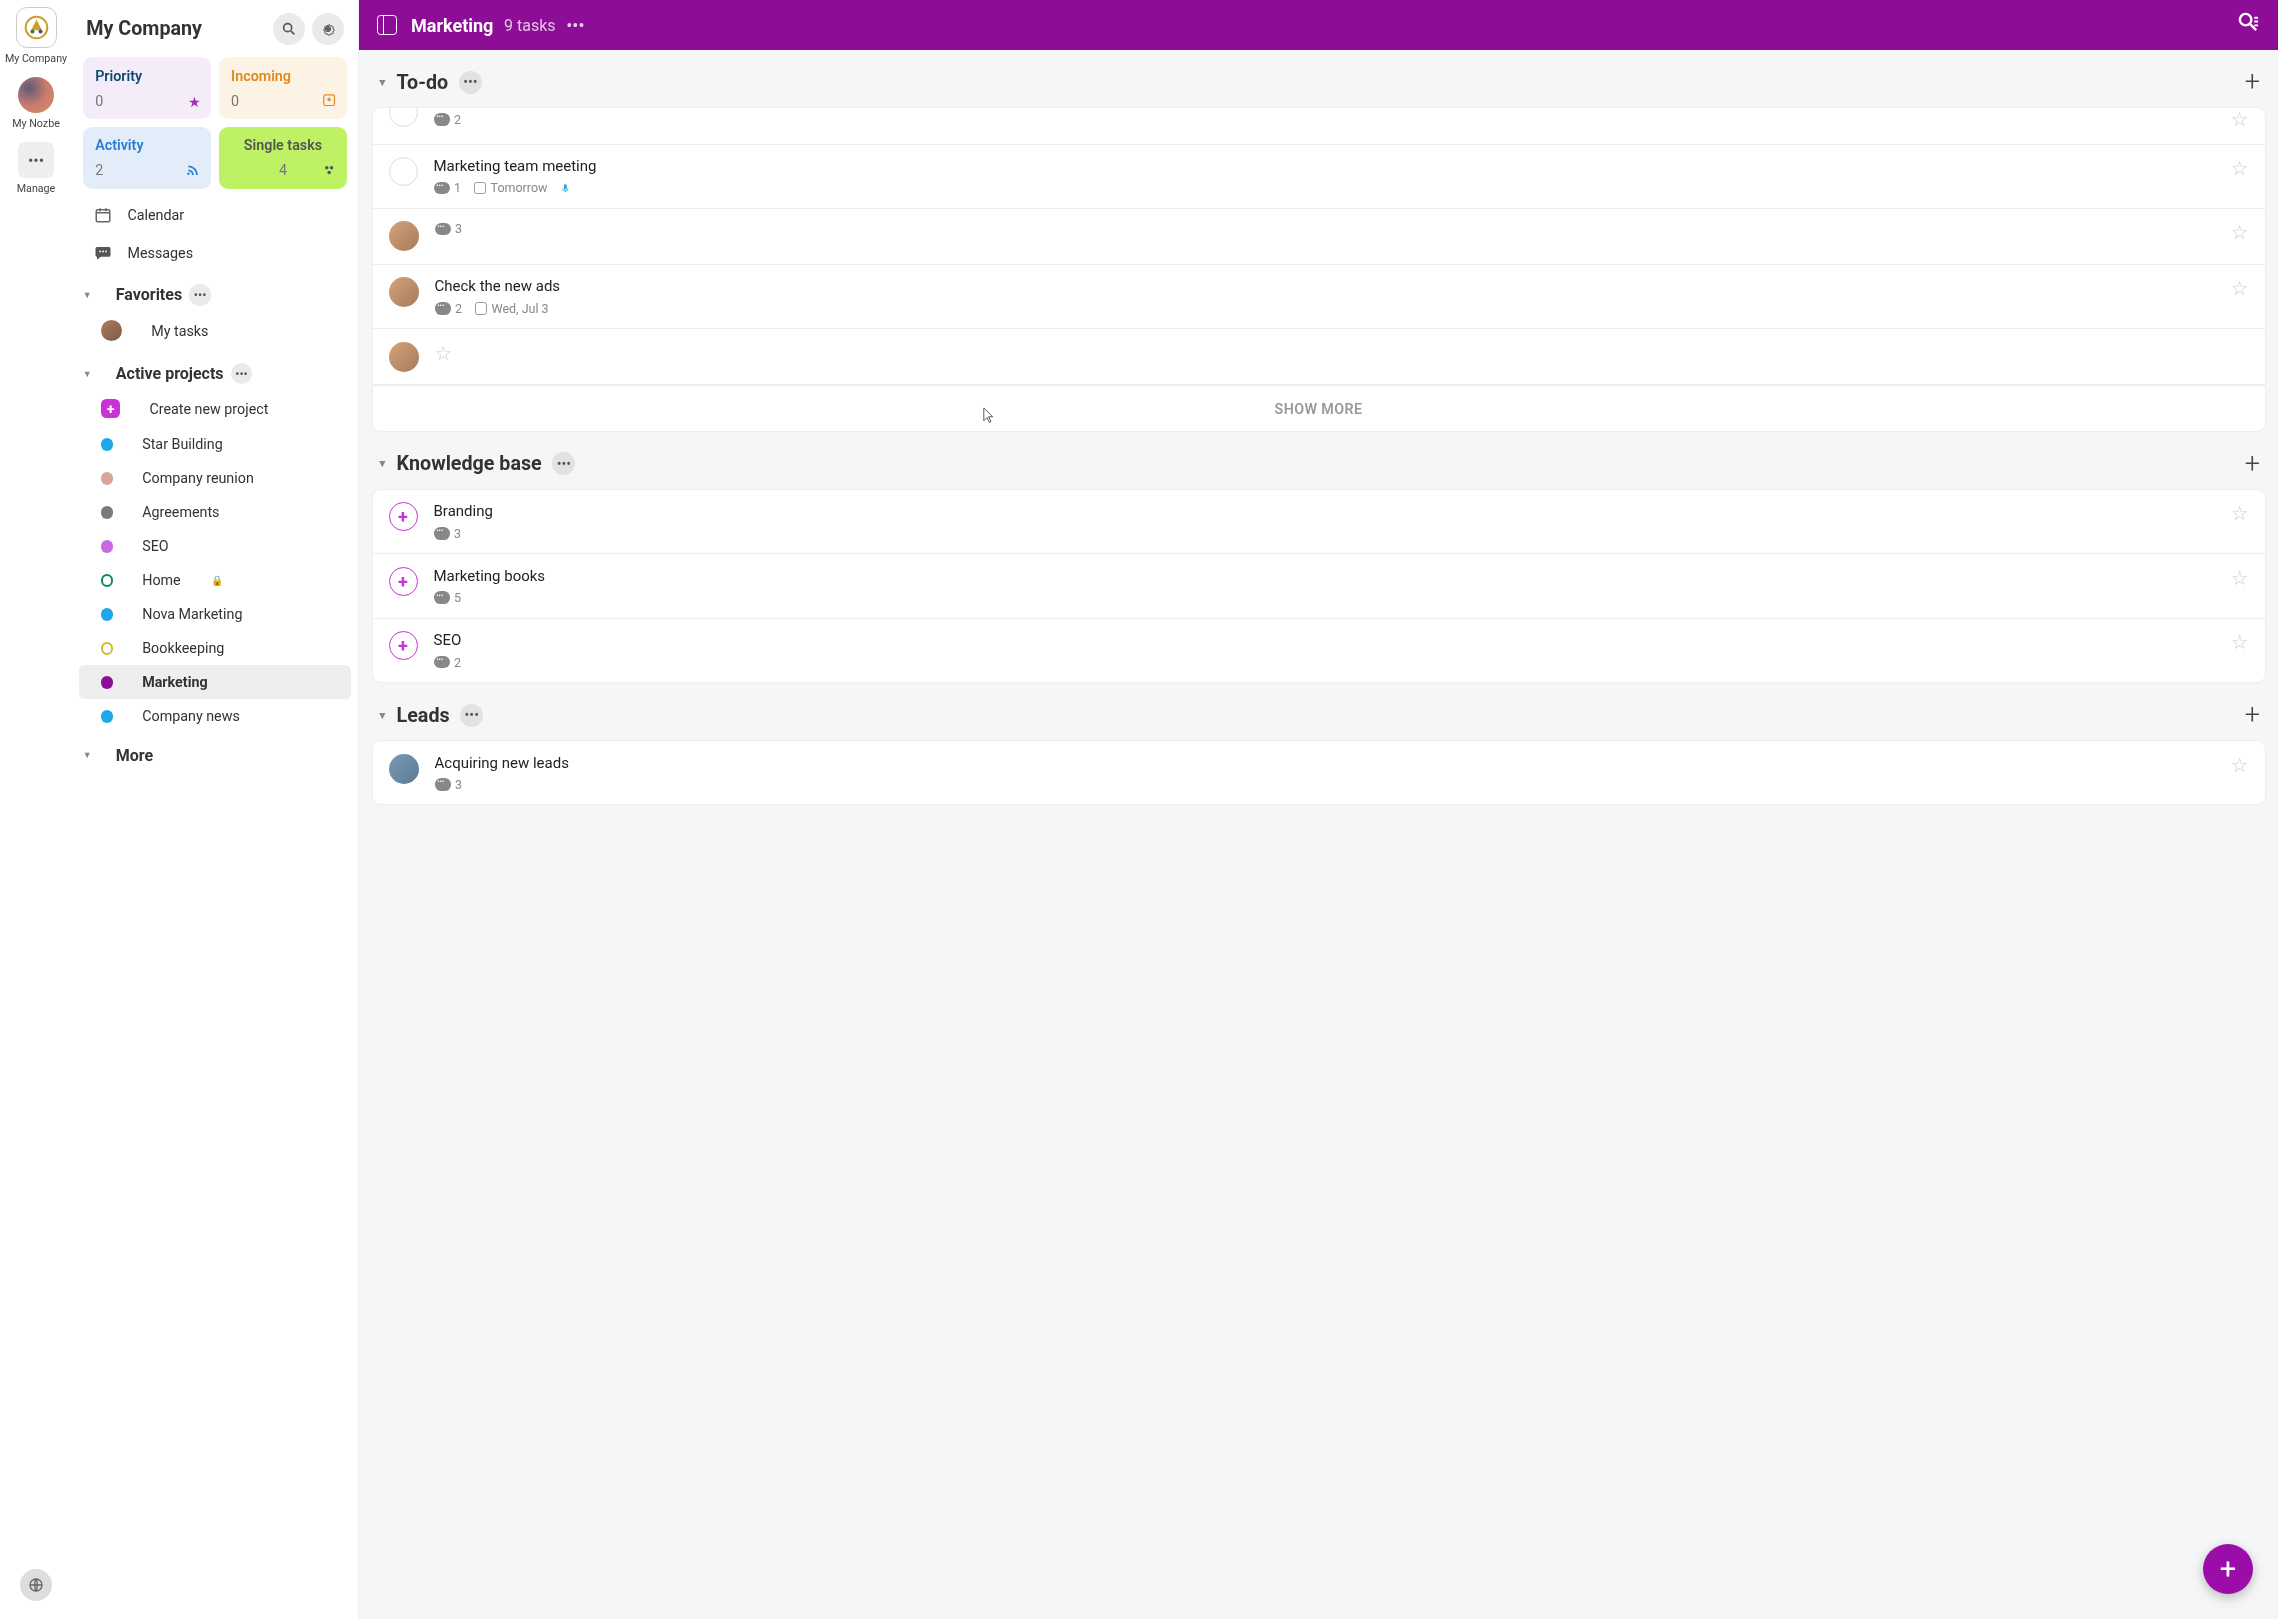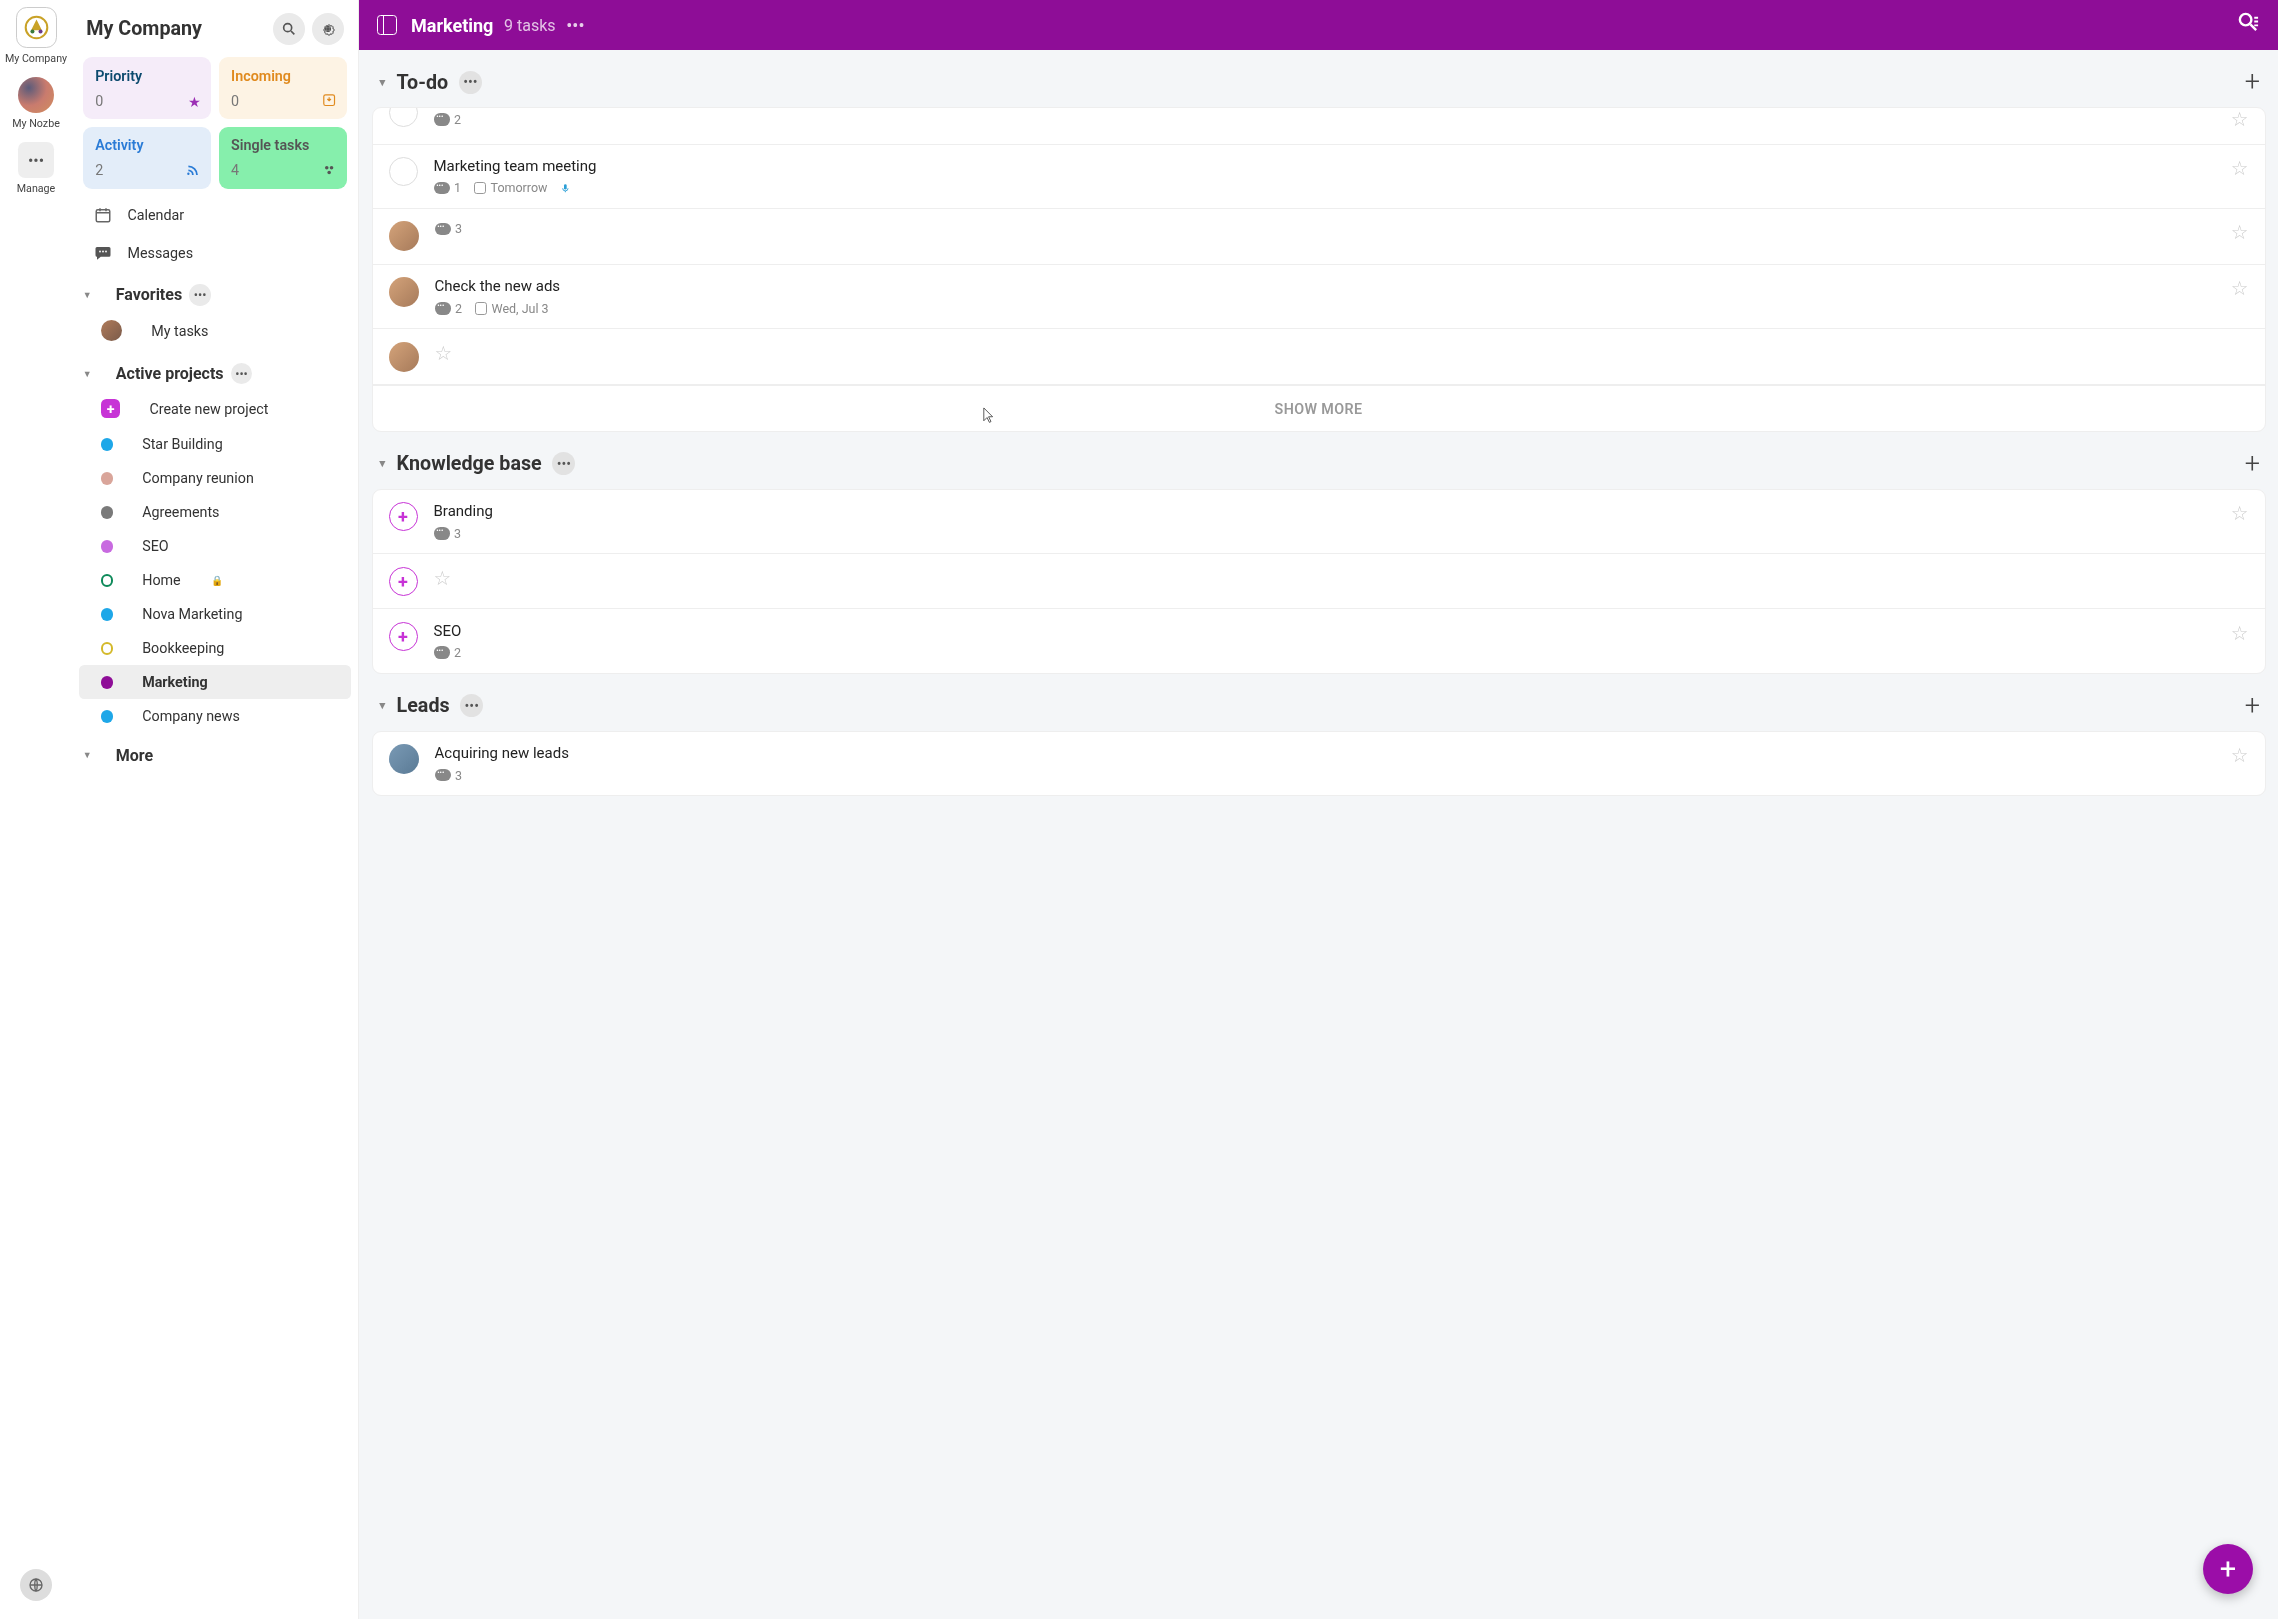--- a/index.html
+++ b/index.html
@@ -22,21 +22,21 @@
 .sidebar { width: 287px; background: #fff; display: flex; flex-direction: column; overflow-y: auto; border-right: 0.9px solid #eee; }
 .sidebar-header { display: flex; align-items: center; padding: 12.5px 14.3px; }
 .sidebar-title { font-size: 19.7px; font-weight: 700; flex: 1; }
 .iconbtn { width: 32px; height: 32px; border-radius: 50%; background: #eaeaea; display: flex; align-items: center; justify-content: center; cursor: pointer; margin-left: 7.2px; color: #555; }
 
 .cards { display: grid; grid-template-columns: 1fr 1fr; gap: 7.2px; padding: 0 10.7px 7.2px; }
 .card { border-radius: 9px; padding: 10.7px 12.5px; position: relative; cursor: pointer; }
 .card.priority { background: #f5ecf9; }
 .card.incoming { background: #fdf3e4; }
 .card.activity { background: #e3edf9; }
-.card.single { background: #86efac; }
+.card.single { background: #bef264; text-align: center; }
 .card-title { font-size: 14.3px; font-weight: 600; margin-bottom: 9px; }
 .card.priority .card-title { color: #0c4a6e; }
 .card.incoming .card-title { color: #e08a1e; }
 .card.activity .card-title { color: #2a7bd6; }
 .card.single .card-title { color: #555; }
 .card-count { font-size: 14.3px; color: #777; }
 .card-icon { position: absolute; bottom: 9px; right: 10.7px; font-size: 14.3px; }
 .card.priority .card-icon { color: #9b2fb5; }
 .card.incoming .card-icon { color: #e08a1e; }
 .card.activity .card-icon { color: #2a7bd6; }
@@ -391,20 +391,29 @@
                 <span class="meta-item">
                   <span class="cbubble"></span>
                   <span>3</span>
                 </span>
               </div>
             </div>
             <div class="star">☆</div>
           </div>
           <div class="task">
             <div class="chk plus">+</div>
+            <div class="task-body">
+              <div class="task-title">Marketing books</div>
+              <div class="task-meta">
+                <span class="meta-item">
+                  <span class="cbubble"></span>
+                  <span>5</span>
+                </span>
+              </div>
+            </div>
             <div class="star">☆</div>
           </div>
           <div class="task">
             <div class="chk plus">+</div>
             <div class="task-body">
               <div class="task-title">SEO</div>
               <div class="task-meta">
                 <span class="meta-item">
                   <span class="cbubble"></span>
                   <span>2</span>

